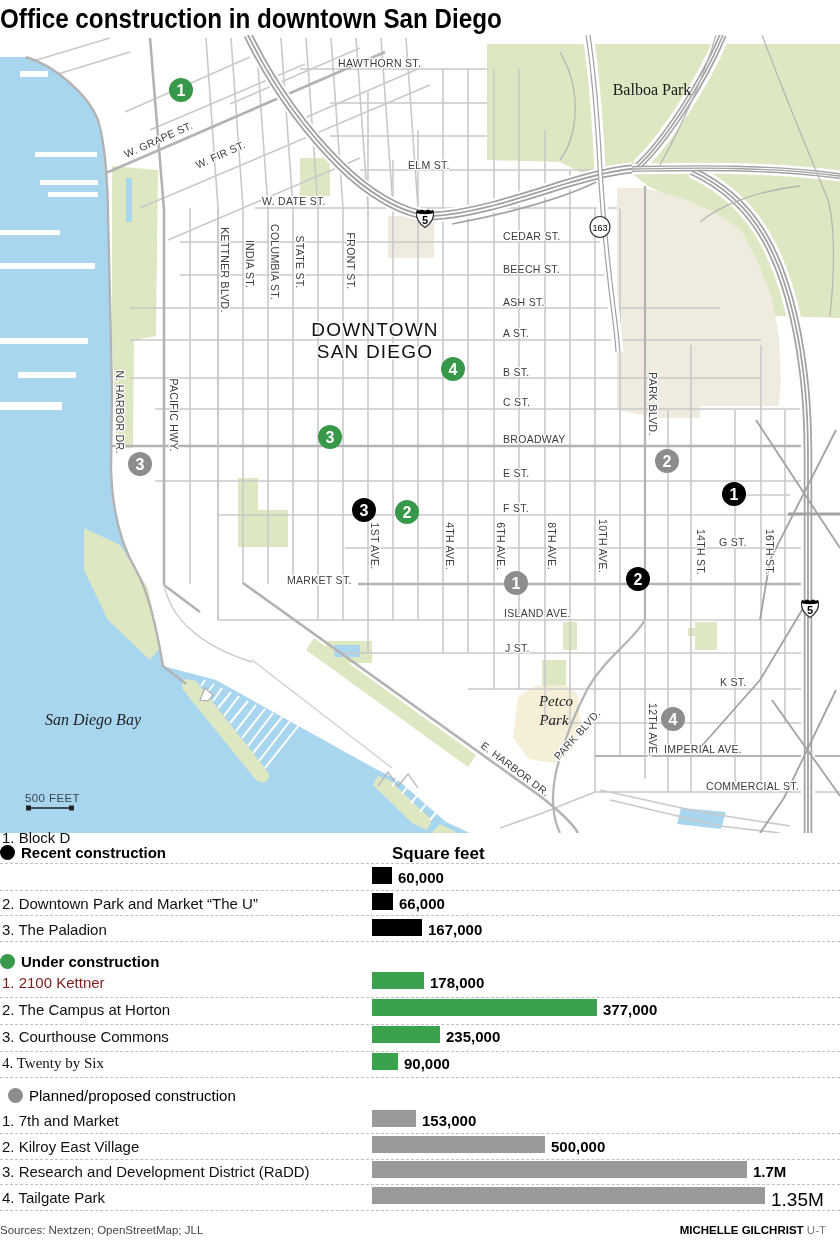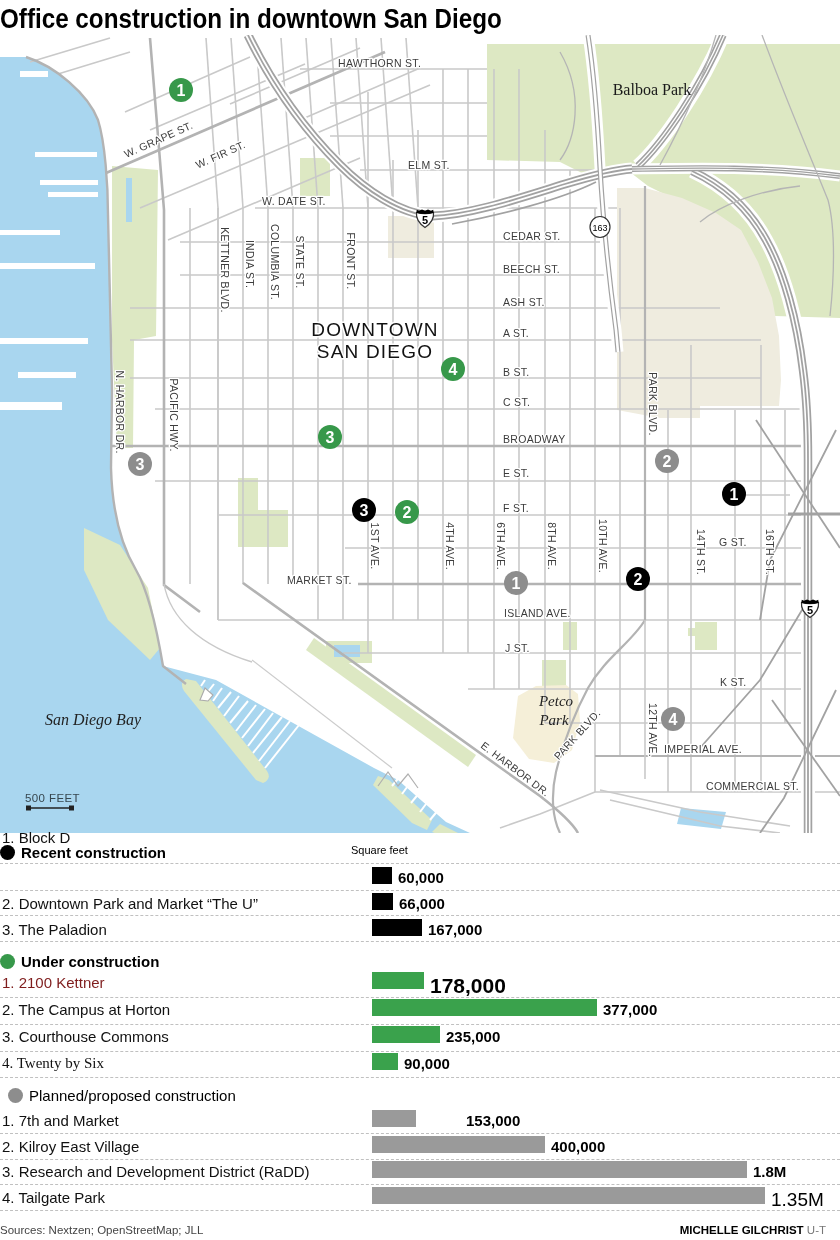--- a/index.html
+++ b/index.html
@@ -395,21 +395,21 @@
 
 <g>
       <text x="25" y="802" font-family="Liberation Sans,sans-serif" font-size="11.5" letter-spacing="0.4" fill="#37474f">500 FEET</text>
 <line x1="28" y1="808" x2="72" y2="808" stroke="#222" stroke-width="1.4"></line>
 <rect x="26" y="805.5" width="5" height="5" fill="#222"></rect>
 <rect x="69" y="805.5" width="5" height="5" fill="#222"></rect>
     </g>
 </svg>
 
 <div style="position:absolute;left:0;top:844px;width:400px;font-size:15px;font-weight:bold;color:#000;"><span style="display:inline-block;width:15px;height:15px;border-radius:50%;background:#000;vertical-align:-2px;margin-right:6px;"></span>Recent construction</div>
-<div style="position:absolute;left:351px;top:844px;font-size:11px;font-weight:normal;">Square feet</div>
+<div style="position:absolute;left:392px;top:844px;font-size:17px;font-weight:bold;">Square feet</div>
 <div style="position:absolute;left:0;top:863px;width:840px;border-top:1px dashed #c0c0c0;"></div>
 
 <div style="position:absolute;left:2px;top:829px;font-size:15px;color:#111;">1. Block D</div>
 <div style="position:absolute;left:372px;top:867px;width:20px;height:16.5px;background:#000;"></div>
 <div style="position:absolute;left:398px;top:869px;font-size:15px;font-weight:bold;color:#000;">60,000</div>
 <div style="position:absolute;left:0;top:889.5px;width:840px;border-top:1px dashed #c0c0c0;"></div>
 
 <div style="position:absolute;left:2px;top:895px;font-size:15px;color:#111;">2. Downtown Park and Market “The U”</div>
 <div style="position:absolute;left:372px;top:893px;width:21px;height:16.5px;background:#000;"></div>
 <div style="position:absolute;left:399px;top:895px;font-size:15px;font-weight:bold;color:#000;">66,000</div>
@@ -417,21 +417,21 @@
 
 <div style="position:absolute;left:2px;top:921px;font-size:15px;color:#111;">3. The Paladion</div>
 <div style="position:absolute;left:372px;top:919px;width:50px;height:16.5px;background:#000;"></div>
 <div style="position:absolute;left:428px;top:921px;font-size:15px;font-weight:bold;color:#000;">167,000</div>
 <div style="position:absolute;left:0;top:941px;width:840px;border-top:1px dashed #c0c0c0;"></div>
 
 <div style="position:absolute;left:0;top:953px;width:400px;font-size:15px;font-weight:bold;color:#000;"><span style="display:inline-block;width:15px;height:15px;border-radius:50%;background:#37984a;vertical-align:-2px;margin-right:6px;"></span>Under construction</div>
 
 <div style="position:absolute;left:2px;top:974px;font-size:15px;color:#7f1d1d;">1. 2100 Kettner</div>
 <div style="position:absolute;left:372px;top:972px;width:52px;height:16.5px;background:#3aa24c;"></div>
-<div style="position:absolute;left:430px;top:974px;font-size:21px;font-weight:bold;color:#000;">178,000</div>
+<div style="position:absolute;left:430px;top:974px;font-size:15px;font-weight:bold;color:#000;">178,000</div>
 <div style="position:absolute;left:0;top:996.5px;width:840px;border-top:1px dashed #c0c0c0;"></div>
 
 <div style="position:absolute;left:2px;top:1001px;font-size:15px;color:#111;">2. The Campus at Horton</div>
 <div style="position:absolute;left:372px;top:999px;width:225px;height:16.5px;background:#3aa24c;"></div>
 <div style="position:absolute;left:603px;top:1001px;font-size:15px;font-weight:bold;color:#000;">377,000</div>
 <div style="position:absolute;left:0;top:1023.5px;width:840px;border-top:1px dashed #c0c0c0;"></div>
 
 <div style="position:absolute;left:2px;top:1028px;font-size:15px;color:#111;">3. Courthouse Commons</div>
 <div style="position:absolute;left:372px;top:1026px;width:68px;height:16.5px;background:#3aa24c;"></div>
 <div style="position:absolute;left:446px;top:1028px;font-size:15px;font-weight:bold;color:#000;">235,000</div>
@@ -439,31 +439,31 @@
 
 <div style="position:absolute;left:2px;top:1055px;font-size:15px;color:#111;font-family:Liberation Serif, serif;">4. Twenty by Six</div>
 <div style="position:absolute;left:372px;top:1053px;width:26px;height:16.5px;background:#3aa24c;"></div>
 <div style="position:absolute;left:404px;top:1055px;font-size:15px;font-weight:bold;color:#000;">90,000</div>
 <div style="position:absolute;left:0;top:1077px;width:840px;border-top:1px dashed #c0c0c0;"></div>
 
 <div style="position:absolute;left:0;top:1087px;width:400px;font-size:15px;font-weight:normal;color:#000;padding-left:8px;"><span style="display:inline-block;width:15px;height:15px;border-radius:50%;background:#8d8d8d;vertical-align:-2px;margin-right:6px;"></span>Planned/proposed construction</div>
 
 <div style="position:absolute;left:2px;top:1112px;font-size:15px;color:#111;">1. 7th and Market</div>
 <div style="position:absolute;left:372px;top:1110px;width:44px;height:16.5px;background:#9a9a9a;"></div>
-<div style="position:absolute;left:422px;top:1112px;font-size:15px;font-weight:bold;color:#000;margin-left:44px;">153,000</div>
+<div style="position:absolute;left:422px;top:1112px;font-size:15px;font-weight:bold;color:#000;">153,000</div>
 <div style="position:absolute;left:0;top:1133px;width:840px;border-top:1px dashed #c0c0c0;"></div>
 
 <div style="position:absolute;left:2px;top:1138px;font-size:15px;color:#111;">2. Kilroy East Village</div>
 <div style="position:absolute;left:372px;top:1136px;width:173px;height:16.5px;background:#9a9a9a;"></div>
-<div style="position:absolute;left:551px;top:1138px;font-size:15px;font-weight:bold;color:#000;">400,000</div>
+<div style="position:absolute;left:551px;top:1138px;font-size:15px;font-weight:bold;color:#000;">500,000</div>
 <div style="position:absolute;left:0;top:1158.5px;width:840px;border-top:1px dashed #c0c0c0;"></div>
 
 <div style="position:absolute;left:2px;top:1163px;font-size:15px;color:#111;">3. Research and Development District (RaDD)</div>
 <div style="position:absolute;left:372px;top:1161px;width:375px;height:16.5px;background:#9a9a9a;"></div>
-<div style="position:absolute;left:753px;top:1163px;font-size:15px;font-weight:bold;color:#000;">1.8M</div>
+<div style="position:absolute;left:753px;top:1163px;font-size:15px;font-weight:bold;color:#000;">1.7M</div>
 <div style="position:absolute;left:0;top:1184px;width:840px;border-top:1px dashed #c0c0c0;"></div>
 
 <div style="position:absolute;left:2px;top:1189px;font-size:15px;color:#111;">4. Tailgate Park</div>
 <div style="position:absolute;left:372px;top:1187px;width:393px;height:16.5px;background:#9a9a9a;"></div>
 <div style="position:absolute;left:771px;top:1189px;font-size:19px;font-weight:normal;color:#000;">1.35M</div>
 <div style="position:absolute;left:0;top:1209.5px;width:840px;border-top:1px dashed #c0c0c0;"></div>
 
 <div style="position:absolute;left:0;top:1224px;font-size:11.5px;color:#444;">Sources: Nextzen; OpenStreetMap; JLL</div>
 
 <div style="position:absolute;right:14px;top:1224px;font-size:11.5px;"><span style="font-weight:bold;color:#000;">MICHELLE GILCHRIST</span> <span style="color:#777;">U-T</span></div>

